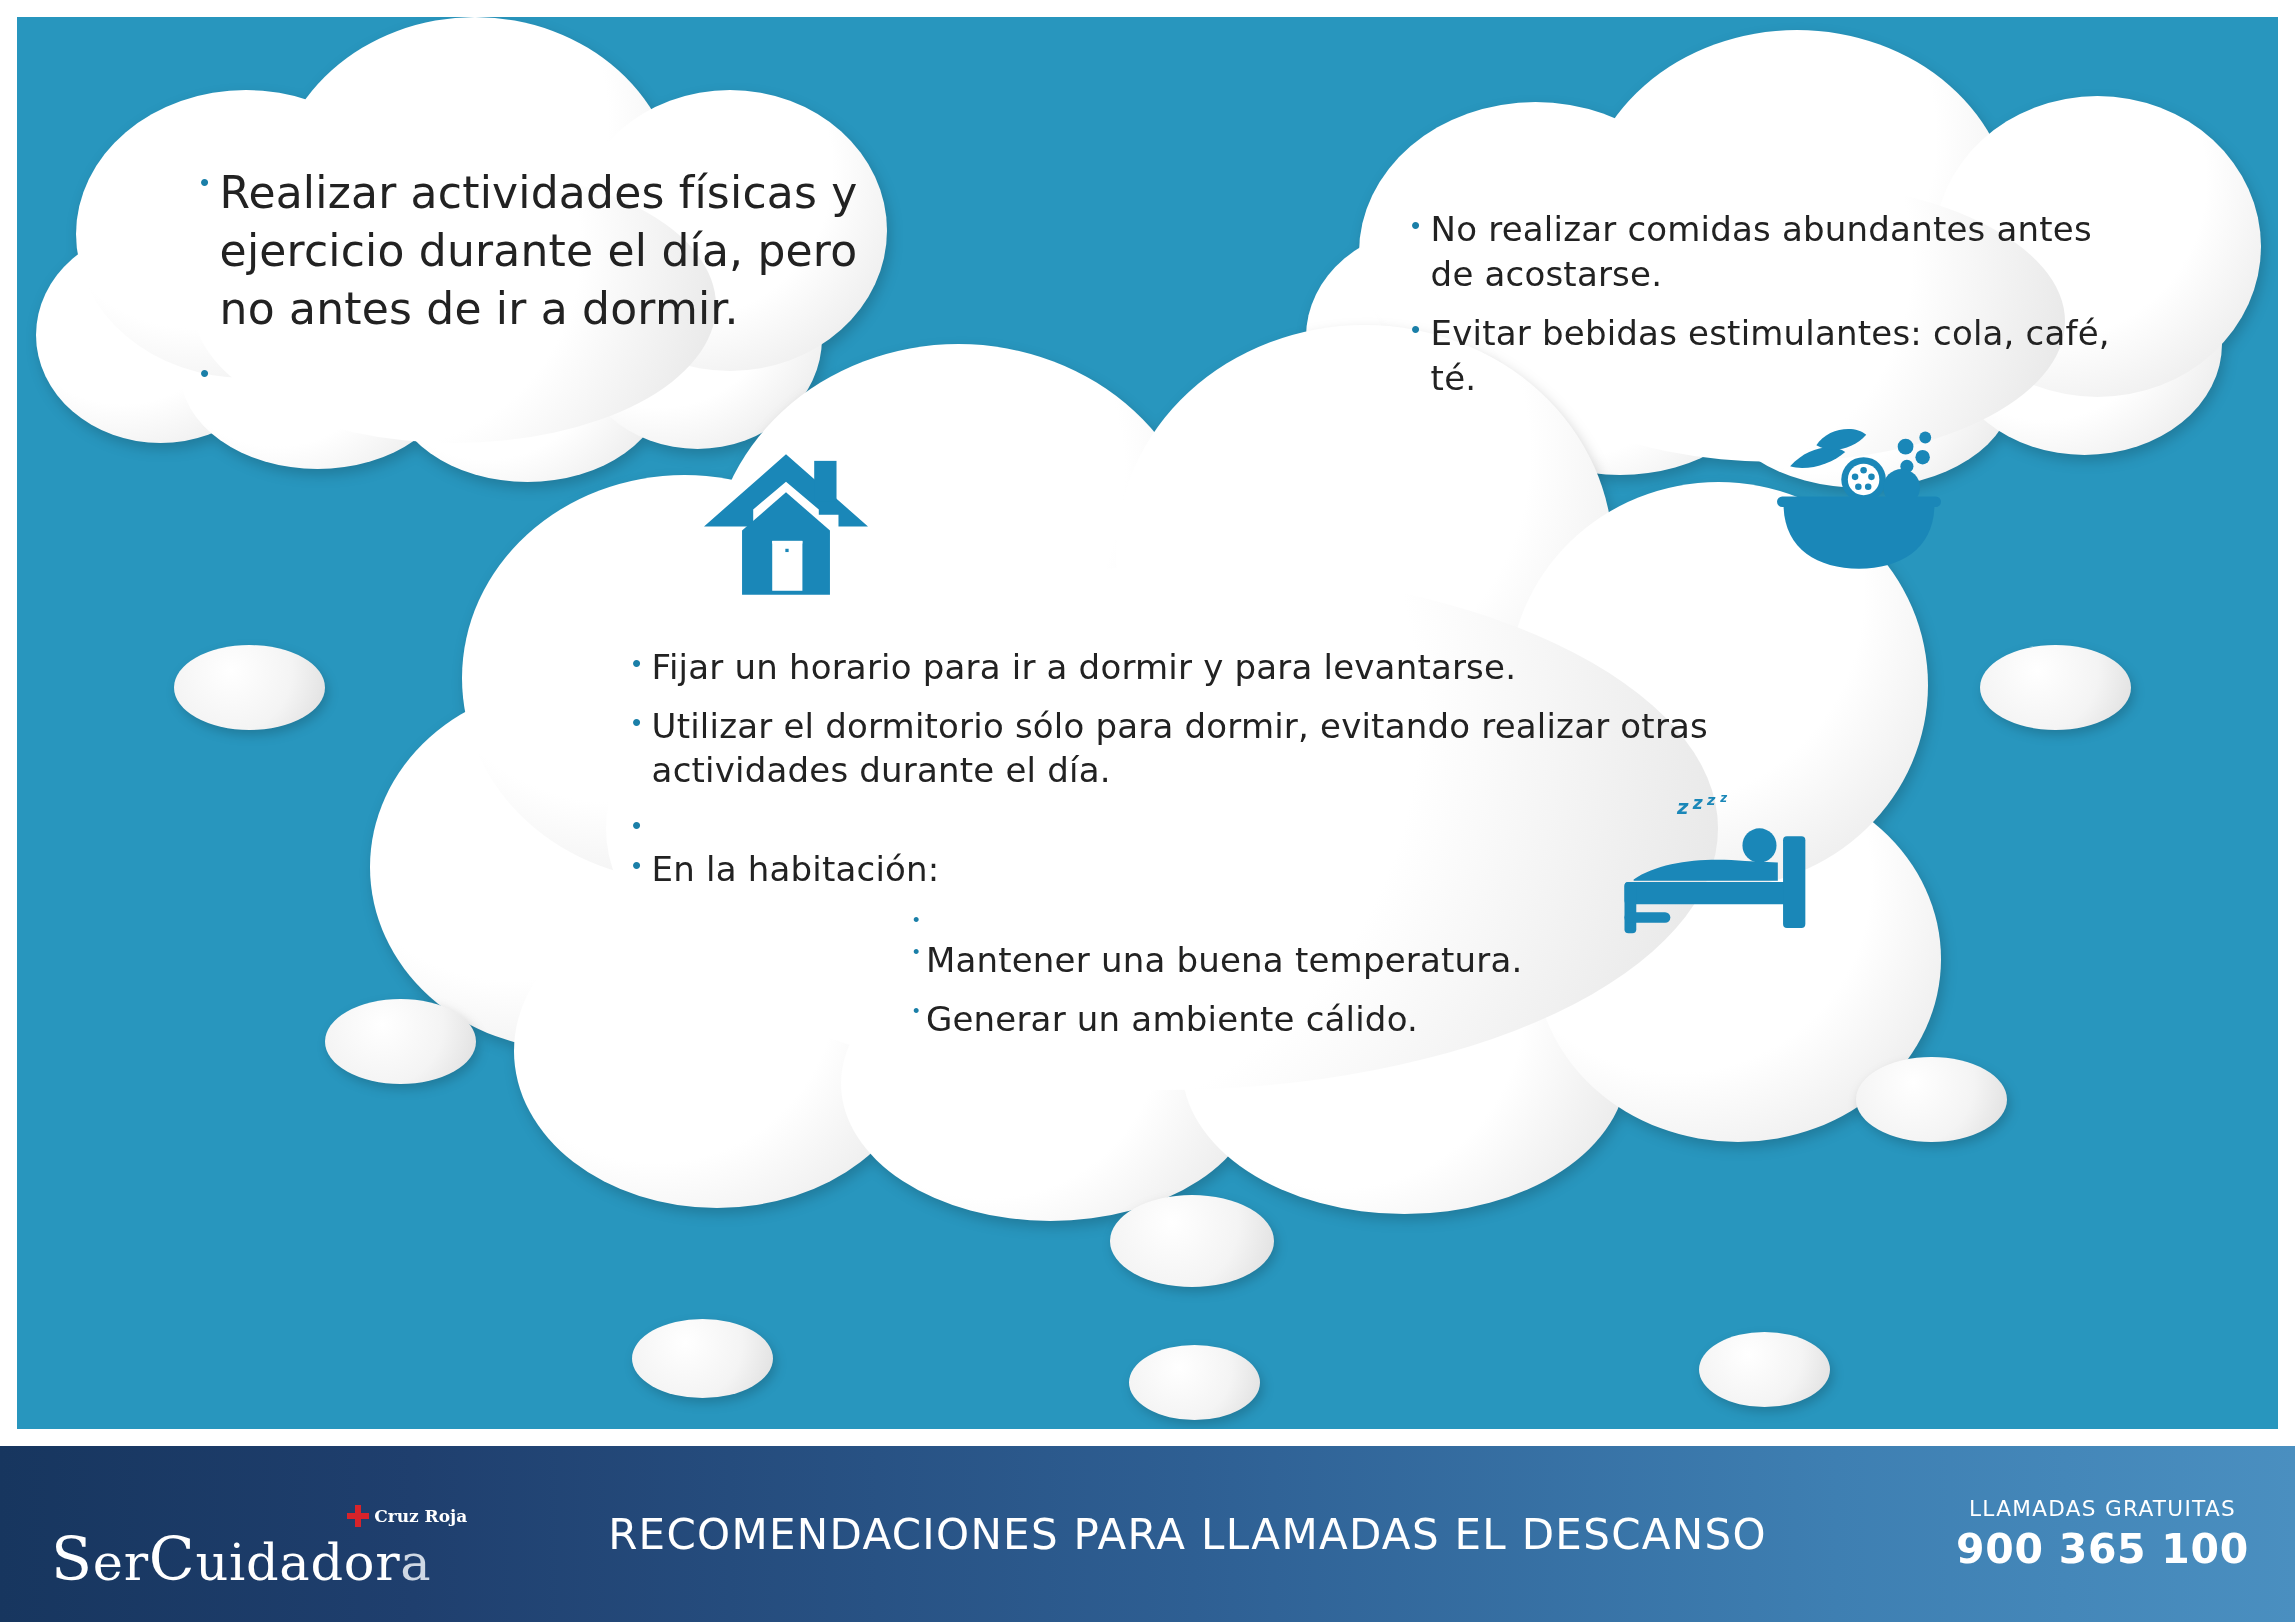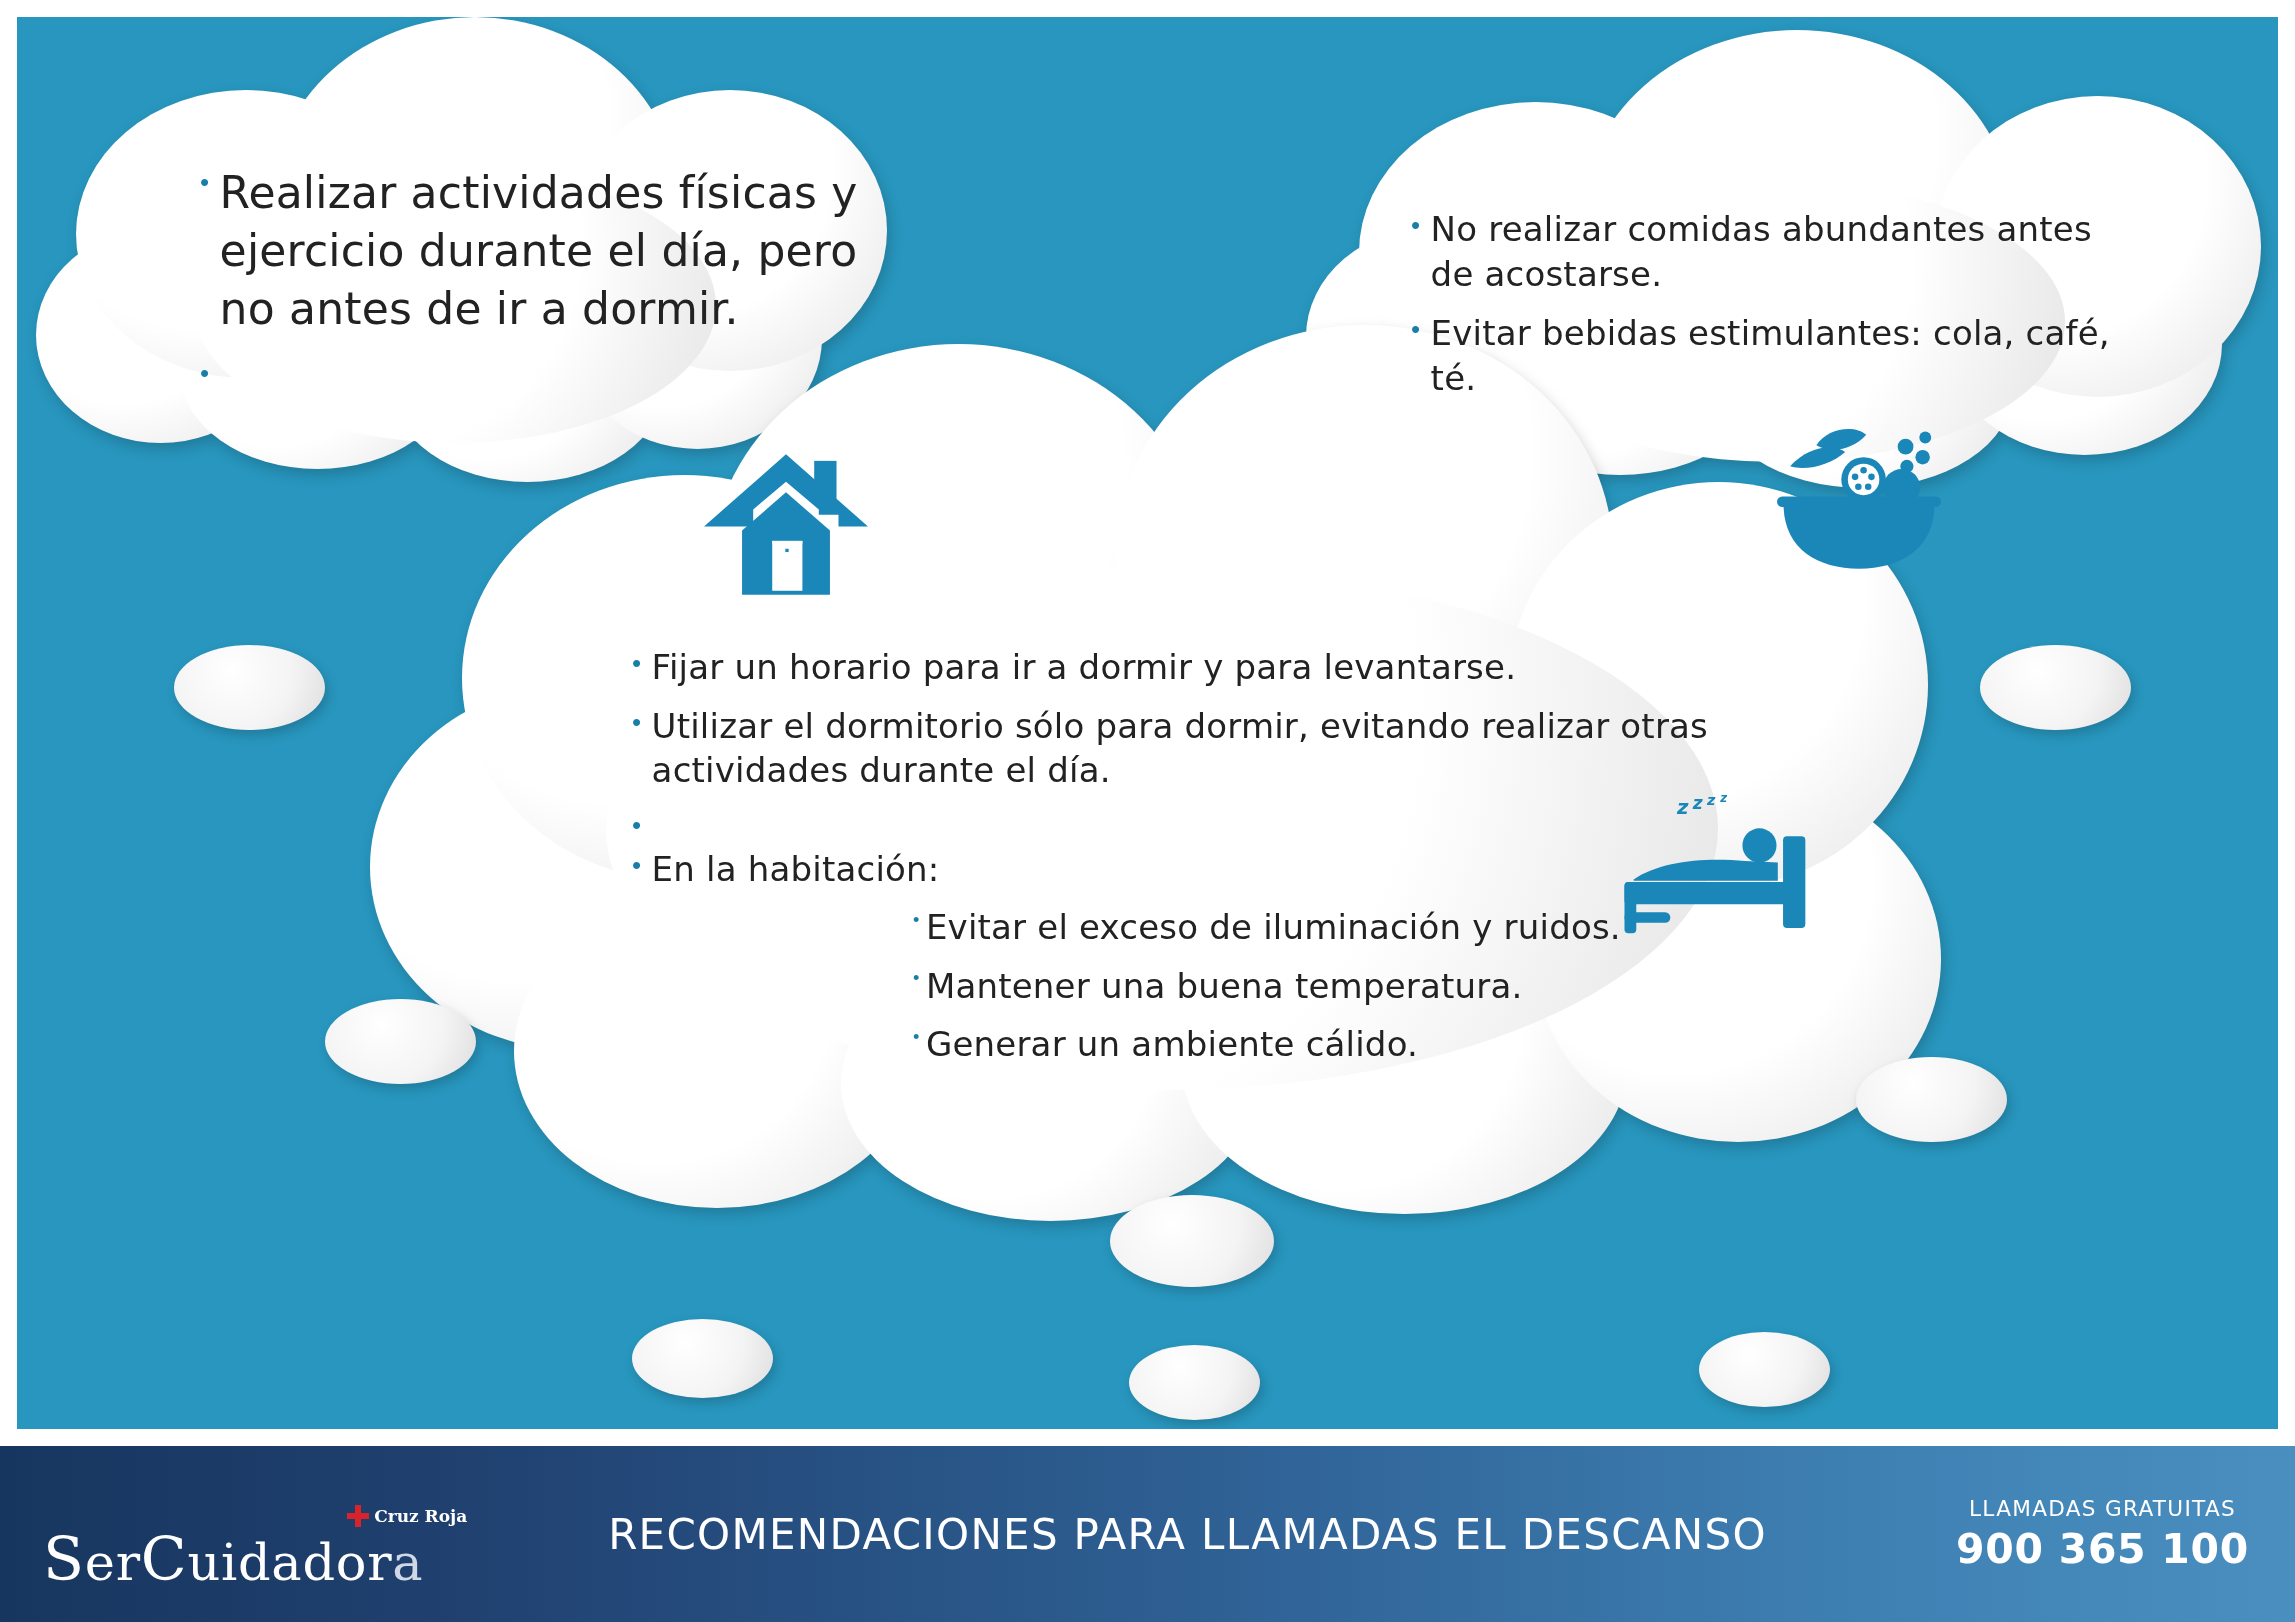--- a/index.html
+++ b/index.html
@@ -127,21 +127,21 @@
     align-items: center;
   }
   .brand {
     position: relative;
     margin-left: 39px;
     width: 419px;
     height: 131px;
   }
   .brand-word {
     position: absolute;
-    left: 4px;
+    left: 12px;
     top: 55px;
     color: #ffffff;
     font-family: "DejaVu Serif", serif;
     font-size: 51px;
     letter-spacing: 0.7px;
     white-space: nowrap;
   }
   .brand-word .big { font-size: 60px; }
   .brand-word .last-a { color: #cfd8e4; }
   .cruzroja {
@@ -328,21 +328,20 @@
           <span class="dot">•</span>
         </div>
         <div class="bullet-row">
           <span class="dot">•</span>
           <span class="btext">En la habitación:</span>
         </div>
 
         <div class="subbullets">
           <div class="bullet-row">
             <span class="dot">•</span>
-            <span class="btext">Evitar el exceso de iluminación y ruidos.</span>
           </div>
           <div class="bullet-row">
             <span class="dot">•</span>
             <span class="btext">Mantener una buena temperatura.</span>
           </div>
           <div class="bullet-row">
             <span class="dot">•</span>
             <span class="btext">Generar un ambiente cálido.</span>
           </div>
         </div>

